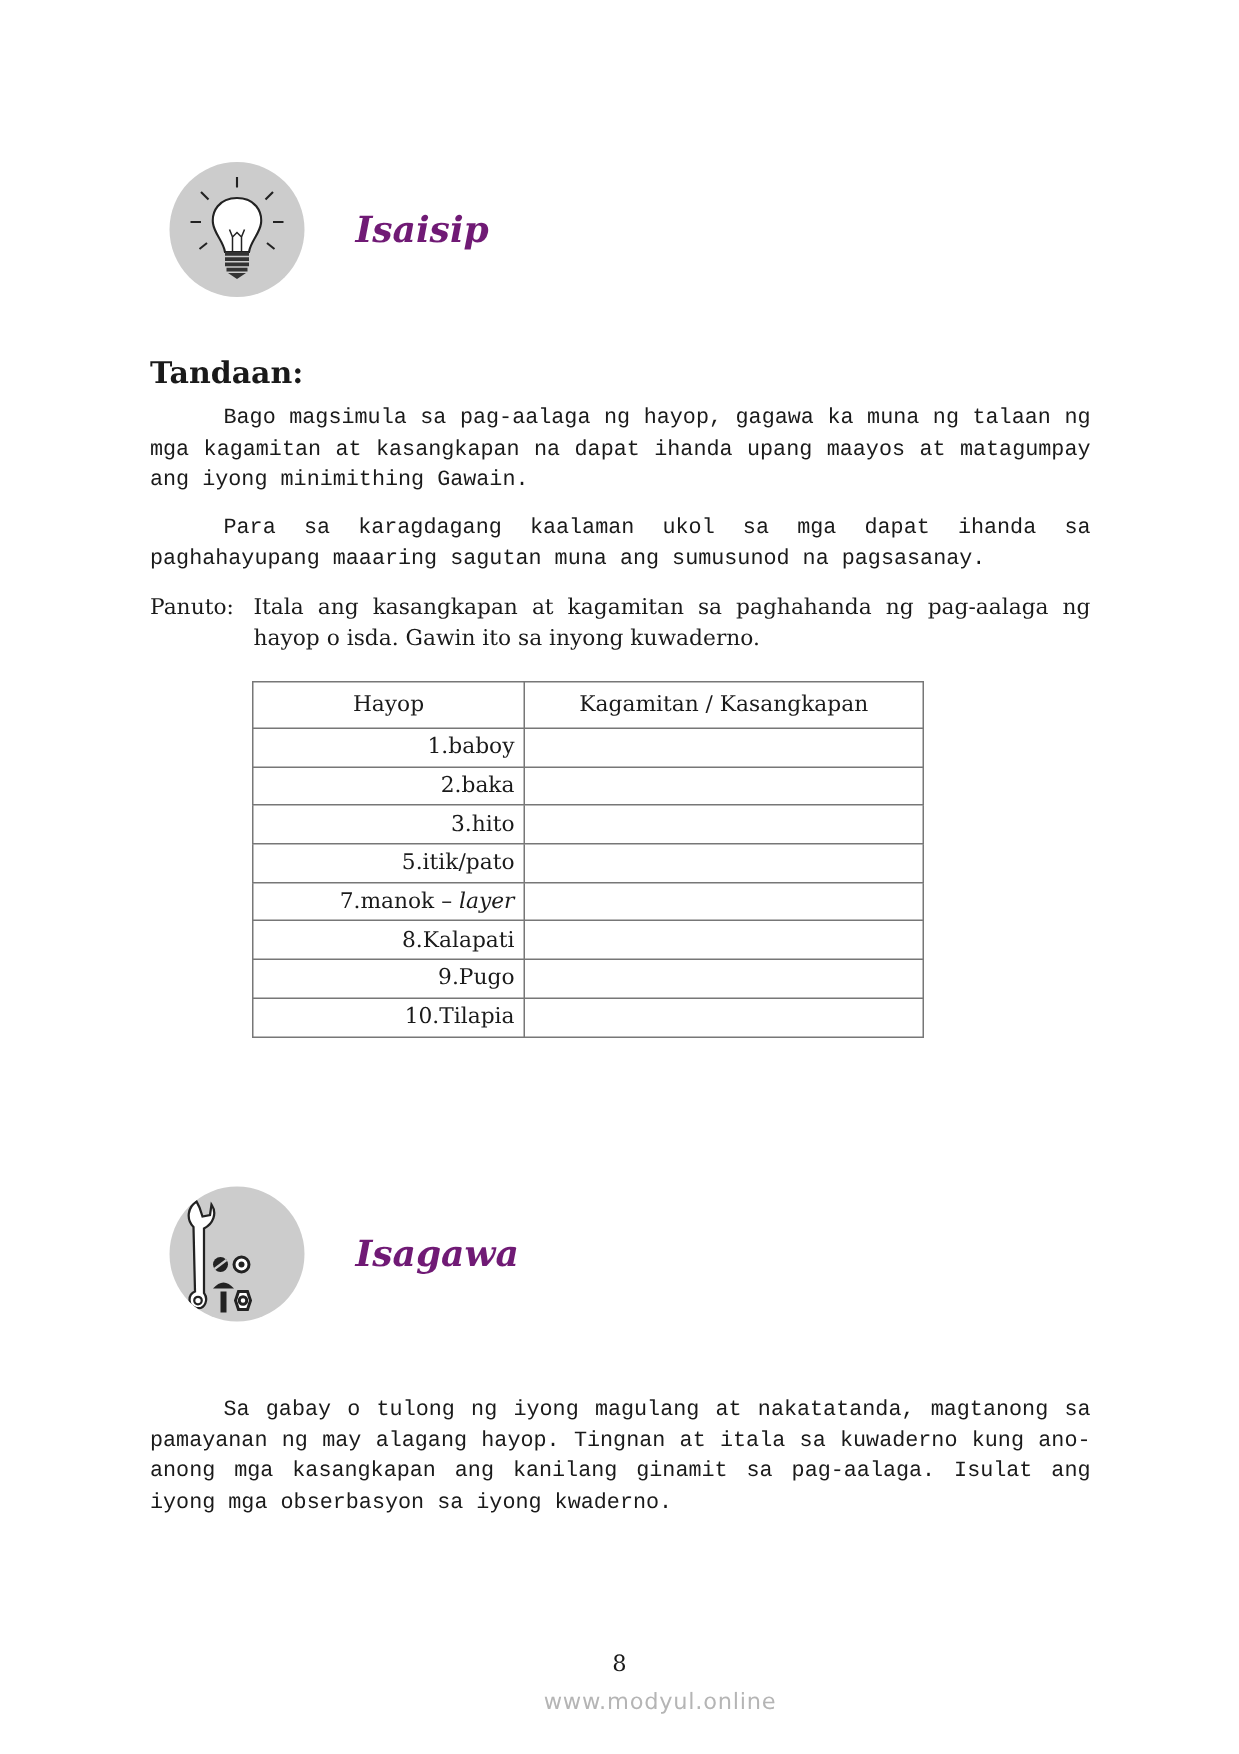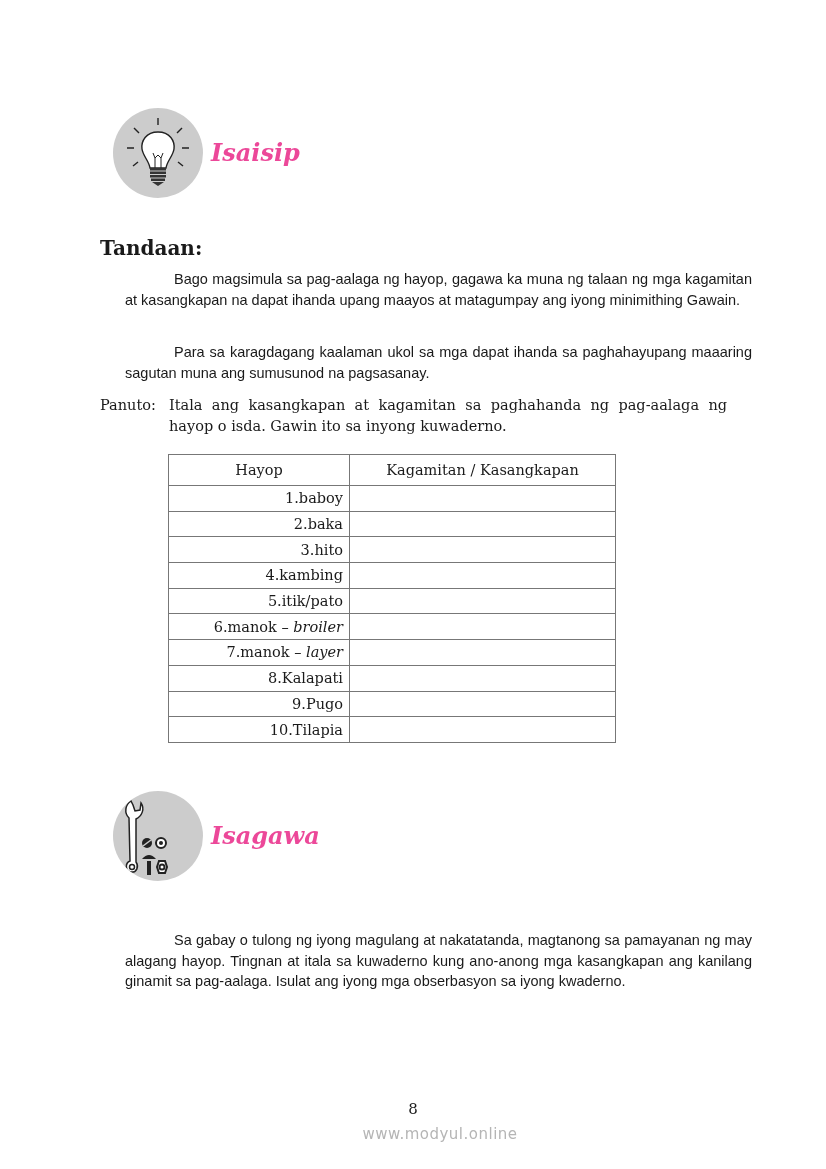--- a/index.html
+++ b/index.html
@@ -1,22 +1,22 @@
 <!DOCTYPE html>
 <html><head>
 <meta charset="utf-8">
 <style>
   html, body { margin: 0; padding: 0; background: #ffffff; }
   body { width: 826px; height: 1169px; position: relative; font-family: "DejaVu Serif", "Liberation Serif", serif; color: #1a1a1a; overflow: hidden; }
   .section-head { position: absolute; left: 113px; width: 400px; height: 92px; }
   .icon-circle { position: absolute; left: 0; top: 0; width: 90px; height: 90px; border-radius: 50%; background: #cccccc; overflow: hidden; }
   .icon-circle svg { position: absolute; left: 0; top: 0; width: 90px; height: 90px; }
-  .section-title { position: absolute; left: 98px; top: 30px; font-family: "DejaVu Serif", serif; font-weight: bold; font-style: italic; font-size: 24px; color: #ec4899; }
+  .section-title { position: absolute; left: 124px; top: 30px; font-family: "DejaVu Serif", serif; font-weight: bold; font-style: italic; font-size: 24px; color: #701a75; }
   .heading-label { position: absolute; left: 100px; top: 236px; font-weight: bold; font-size: 20px; }
-  .para { position: absolute; left: 100px; width: 627px; font-size: 14.5px; line-height: 20.5px; text-align: justify; font-family: Liberation Sans, sans-serif; margin-left: 25px; }
+  .para { position: absolute; left: 100px; width: 627px; font-size: 14.5px; line-height: 20.5px; text-align: justify; font-family: Liberation Mono, monospace; }
   .para .indent { display: inline-block; width: 49px; }
   .panuto { position: absolute; left: 100px; top: 395px; width: 627px; font-size: 14.5px; line-height: 20.5px; }
   .panuto-label { position: absolute; left: 0; top: 0; font-weight: normal; }
   .panuto-text { position: absolute; left: 69px; top: 0; width: 558px; text-align: justify; }
   table.hayop-table { position: absolute; left: 168px; top: 454px; width: 448px; border-collapse: collapse; font-size: 14.5px; }
   table.hayop-table th, table.hayop-table td { border: 1px solid #777; height: 24.7px; padding: 0 6px; font-weight: normal; text-align: right; }
   table.hayop-table th { height: 30px; text-align: center; }
   table.hayop-table th.col1, table.hayop-table td.col1 { width: 168px; }
   .num { display: inline-block; width: 25px; }
   .page-number { position: absolute; left: 0; width: 826px; top: 1100px; text-align: center; font-size: 15px; }
@@ -76,29 +76,21 @@
       </tr>
       <tr>
         <td class="col1"><span class="num">2.</span><span>baka</span><em></em></td>
         <td></td>
       </tr>
       <tr>
         <td class="col1"><span class="num">3.</span><span>hito</span><em></em></td>
         <td></td>
       </tr>
       <tr>
-        <td class="col1"><span class="num">4.</span><span>kambing</span><em></em></td>
-        <td></td>
-      </tr>
-      <tr>
         <td class="col1"><span class="num">5.</span><span>itik/pato</span><em></em></td>
-        <td></td>
-      </tr>
-      <tr>
-        <td class="col1"><span class="num">6.</span><span>manok – </span><em>broiler</em></td>
         <td></td>
       </tr>
       <tr>
         <td class="col1"><span class="num">7.</span><span>manok – </span><em>layer</em></td>
         <td></td>
       </tr>
       <tr>
         <td class="col1"><span class="num">8.</span><span>Kalapati</span><em></em></td>
         <td></td>
       </tr>

